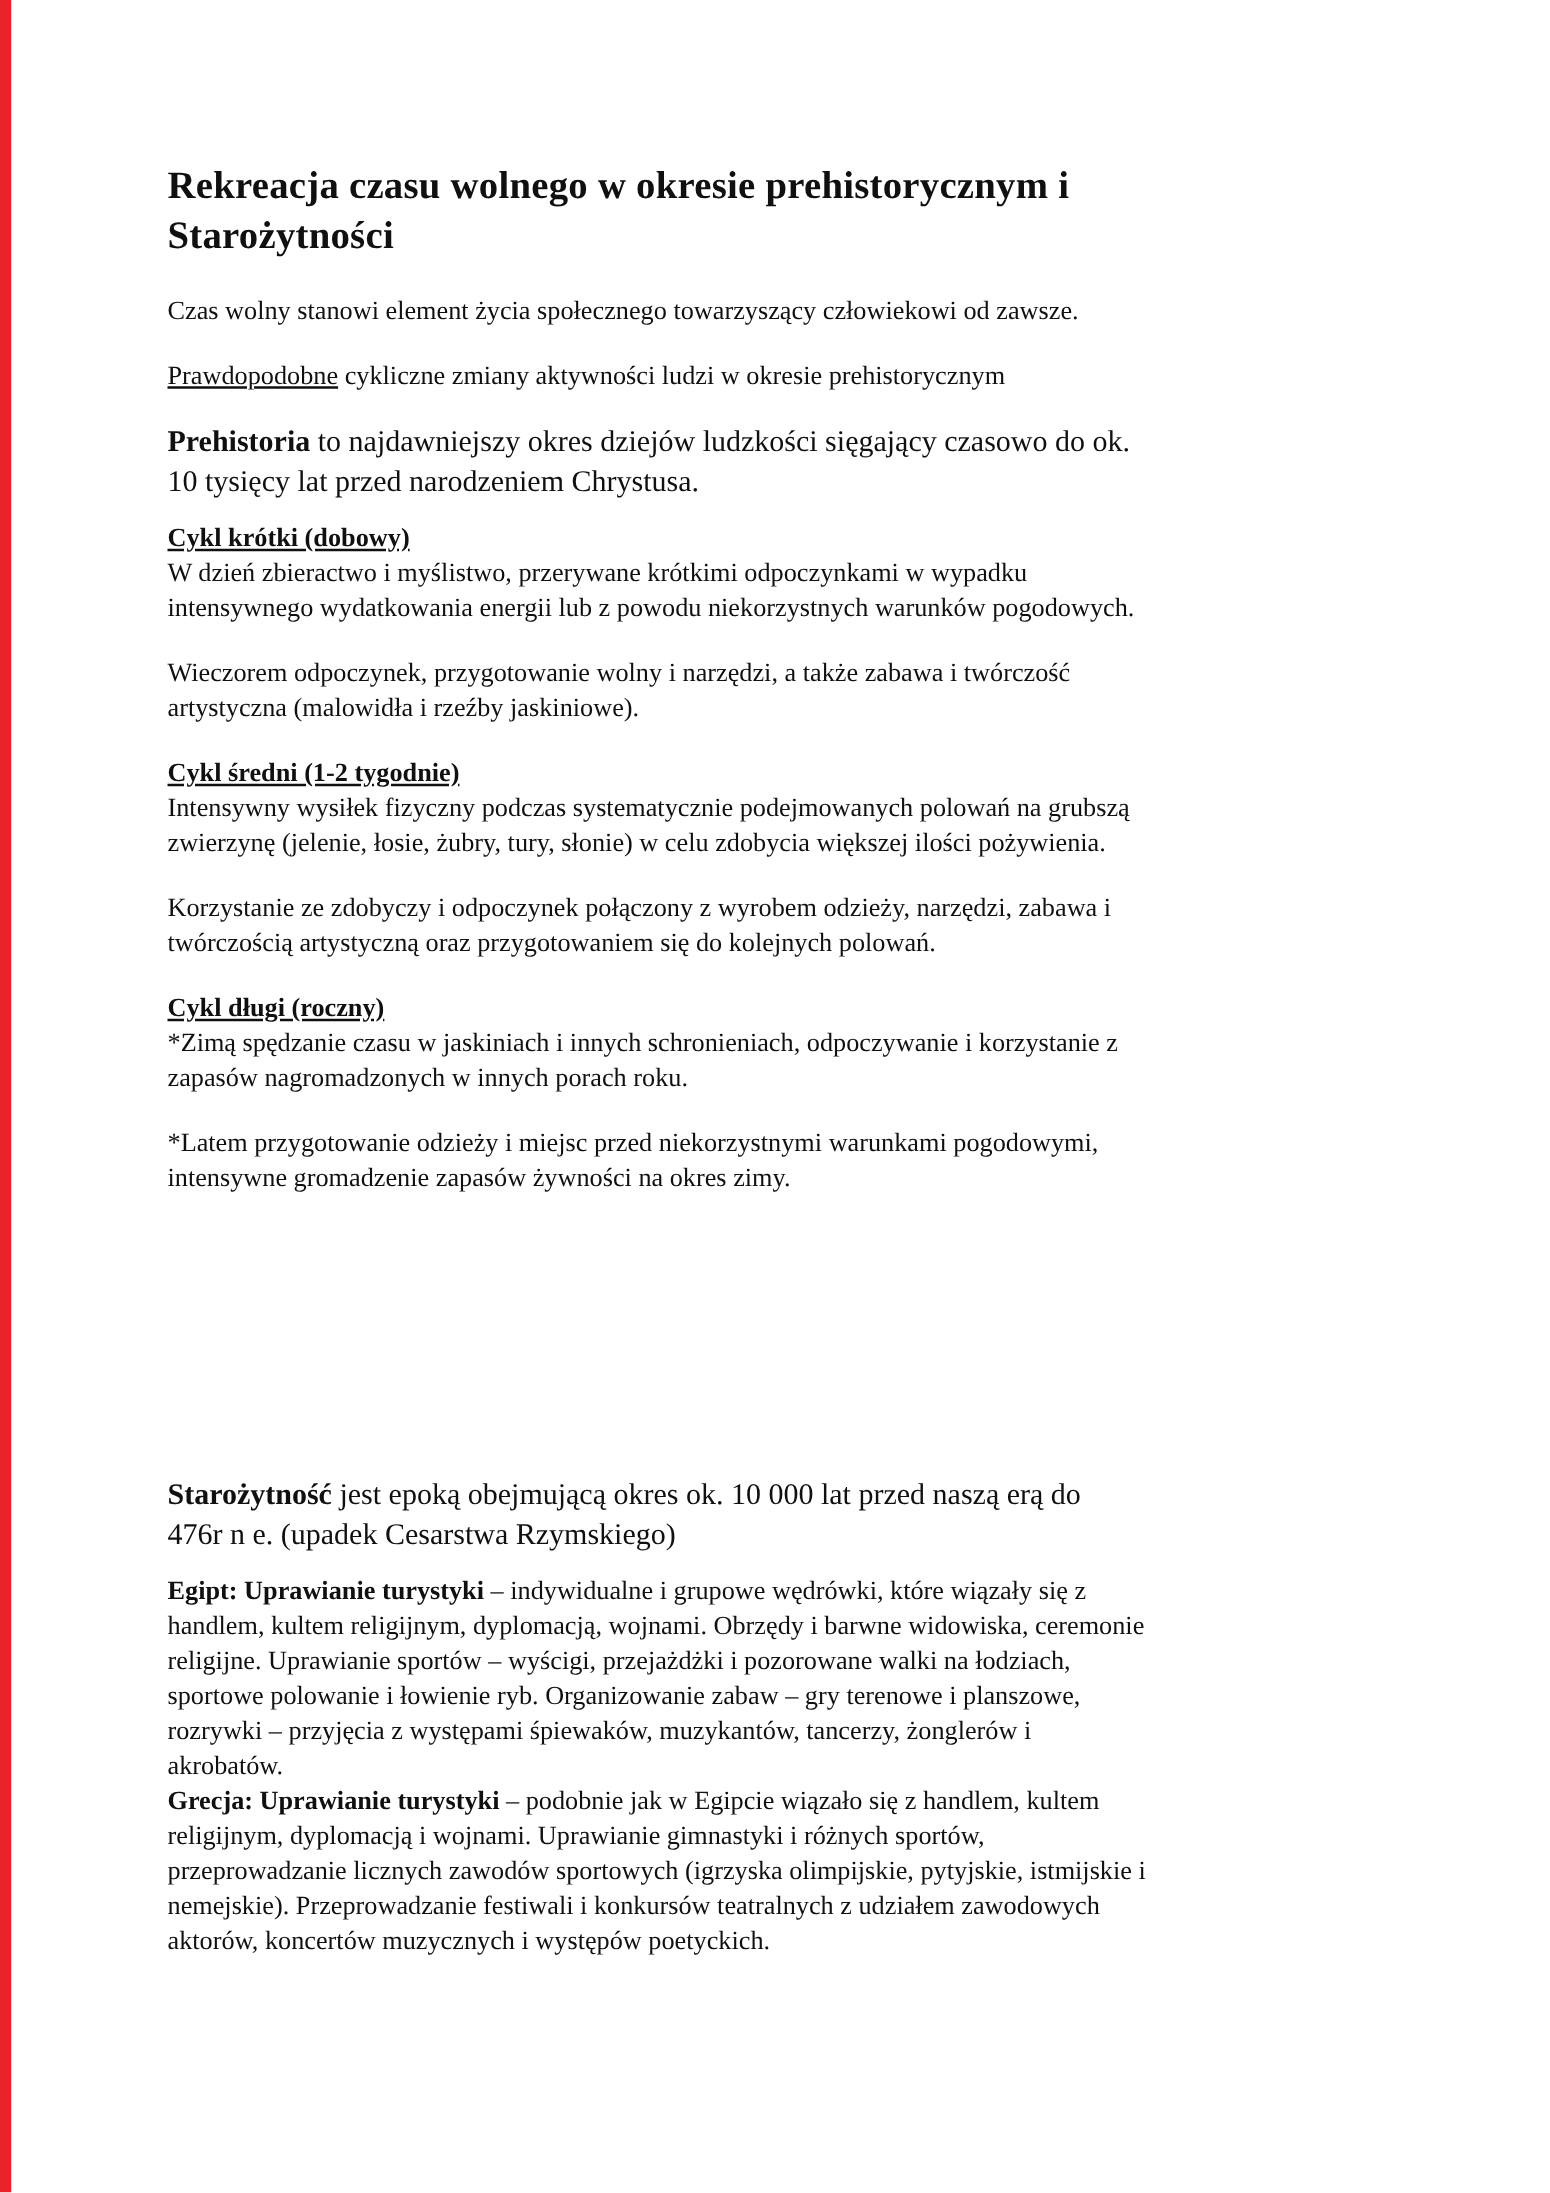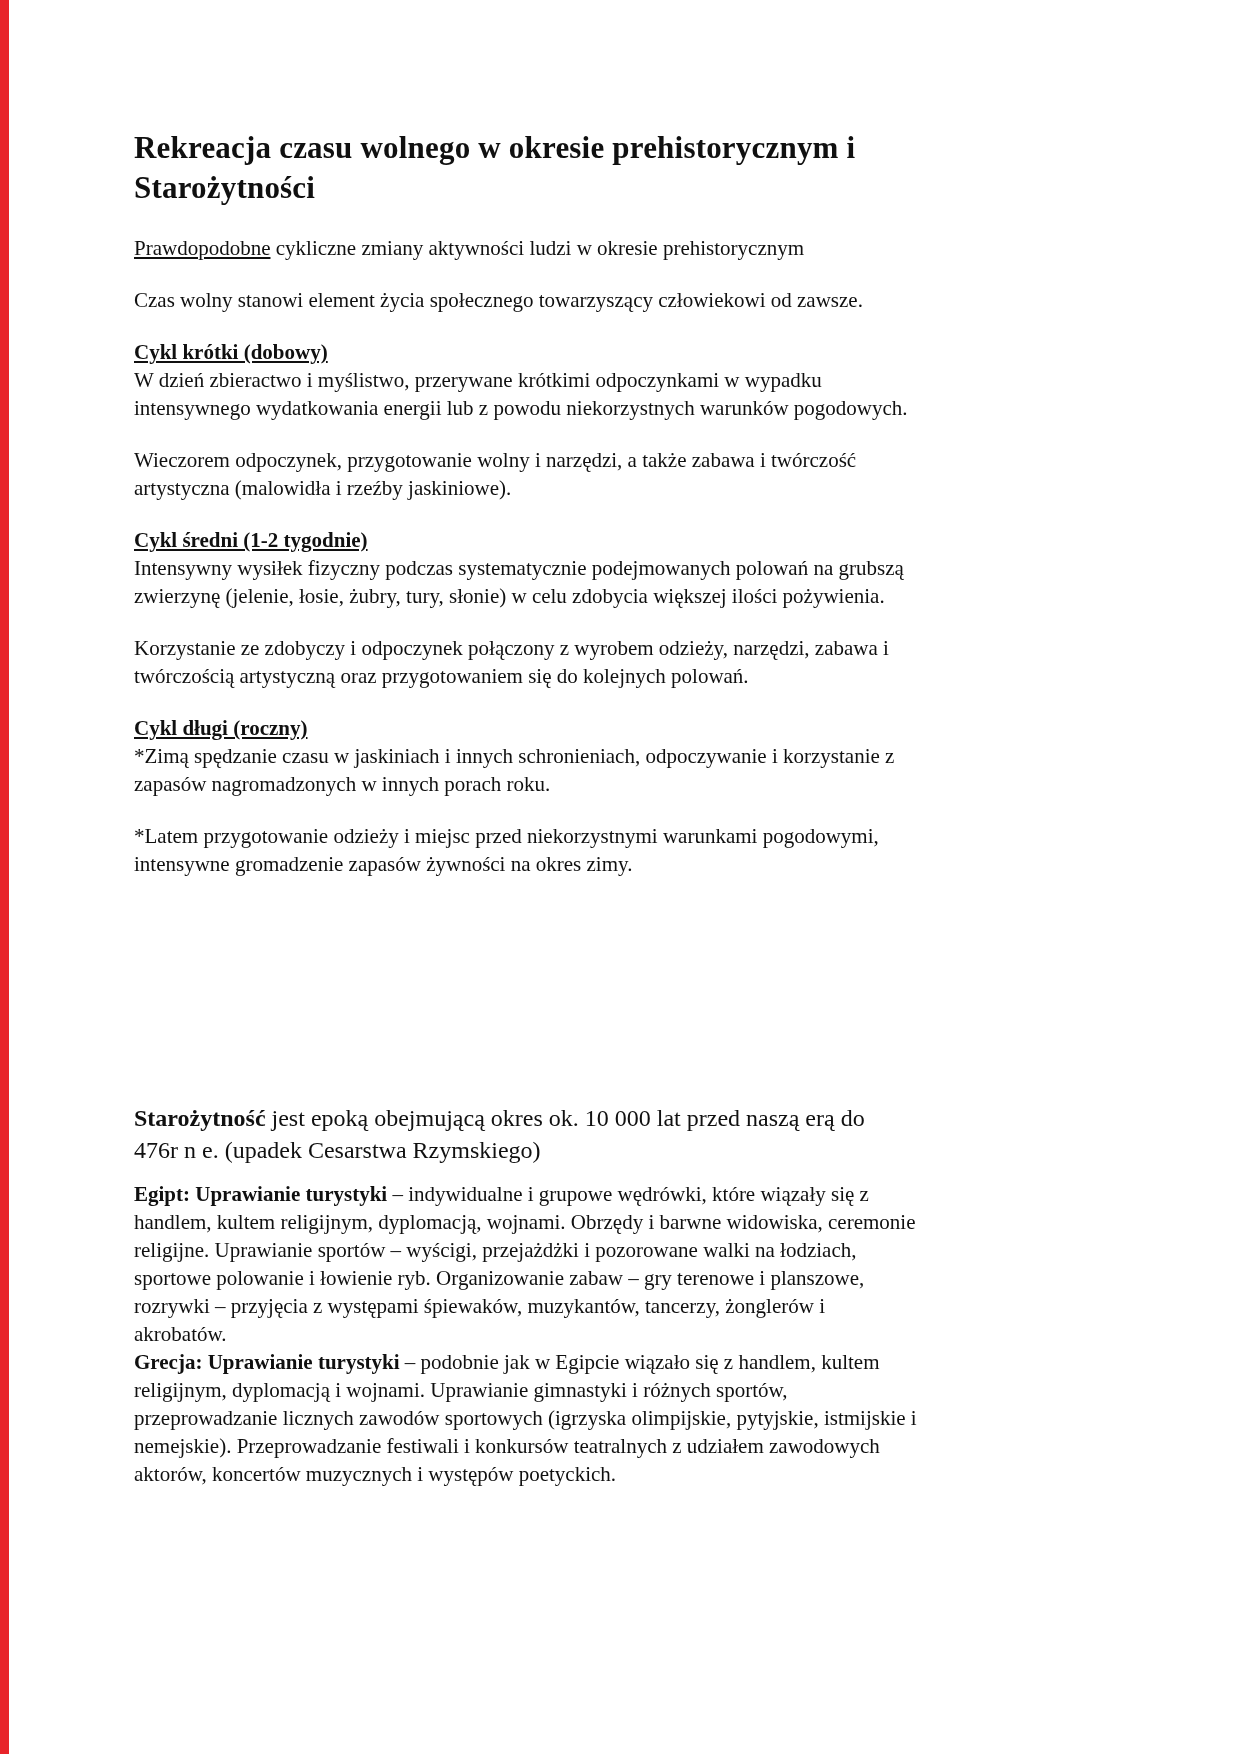--- a/index.html
+++ b/index.html
@@ -81,22 +81,24 @@
 </style>
 </head>
 <body style="background: rgb(255, 255, 255); color: rgb(16, 16, 16);">
 
 <div class="edge-stripe" style="background: rgb(232, 36, 42);"></div>
 
 <div class="page">
   <div id="doc-blocks">
       <div class="block title"><span class="run-bold ">Rekreacja czasu wolnego w okresie prehistorycznym i
 Starożytności</span></div>
+      <div class="block paragraph"><span class="">Czas wolny stanowi element życia społecznego towarzyszący człowiekowi od zawsze.</span></div>
       <div class="block paragraph"><span class="run-underline">Prawdopodobne</span><span class=""> cykliczne zmiany aktywności ludzi w okresie prehistorycznym</span></div>
-      <div class="block paragraph"><span class="">Czas wolny stanowi element życia społecznego towarzyszący człowiekowi od zawsze.</span></div>
+      <div class="block paragraph-large"><span class="run-bold ">Prehistoria</span><span class=""> to najdawniejszy okres dziejów ludzkości sięgający czasowo do ok.
+10 tysięcy lat przed narodzeniem Chrystusa.</span></div>
       <div class="block heading"><span class="run-bold ">Cykl krótki (dobowy)</span></div>
       <div class="block paragraph"><span class="">W dzień zbieractwo i myślistwo, przerywane krótkimi odpoczynkami w wypadku
 intensywnego wydatkowania energii lub z powodu niekorzystnych warunków pogodowych.</span></div>
       <div class="block paragraph"><span class="">Wieczorem odpoczynek, przygotowanie wolny i narzędzi, a także zabawa i twórczość
 artystyczna (malowidła i rzeźby jaskiniowe).</span></div>
       <div class="block heading"><span class="run-bold ">Cykl średni (1-2 tygodnie)</span></div>
       <div class="block paragraph"><span class="">Intensywny wysiłek fizyczny podczas systematycznie podejmowanych polowań na grubszą
 zwierzynę (jelenie, łosie, żubry, tury, słonie) w celu zdobycia większej ilości pożywienia.</span></div>
       <div class="block paragraph"><span class="">Korzystanie ze zdobyczy i odpoczynek połączony z wyrobem odzieży, narzędzi, zabawa i
 twórczością artystyczną oraz przygotowaniem się do kolejnych polowań.</span></div>

